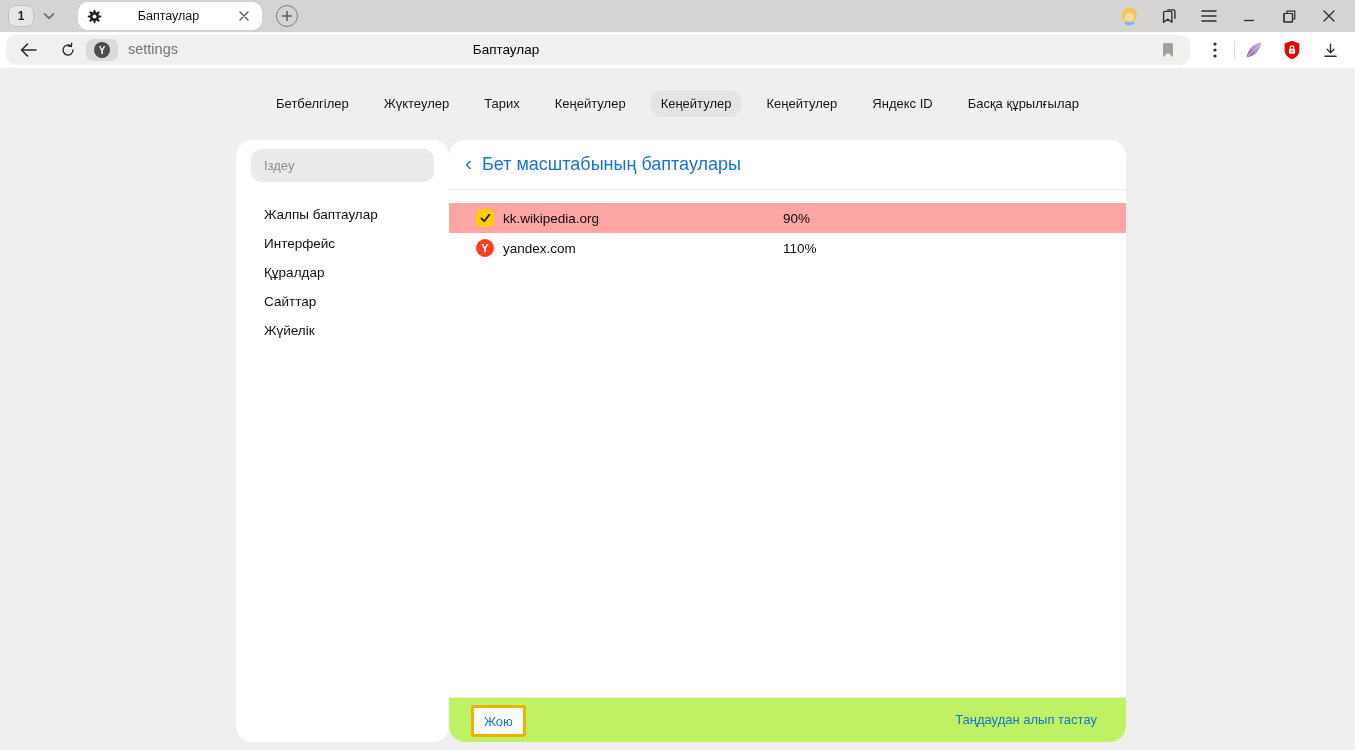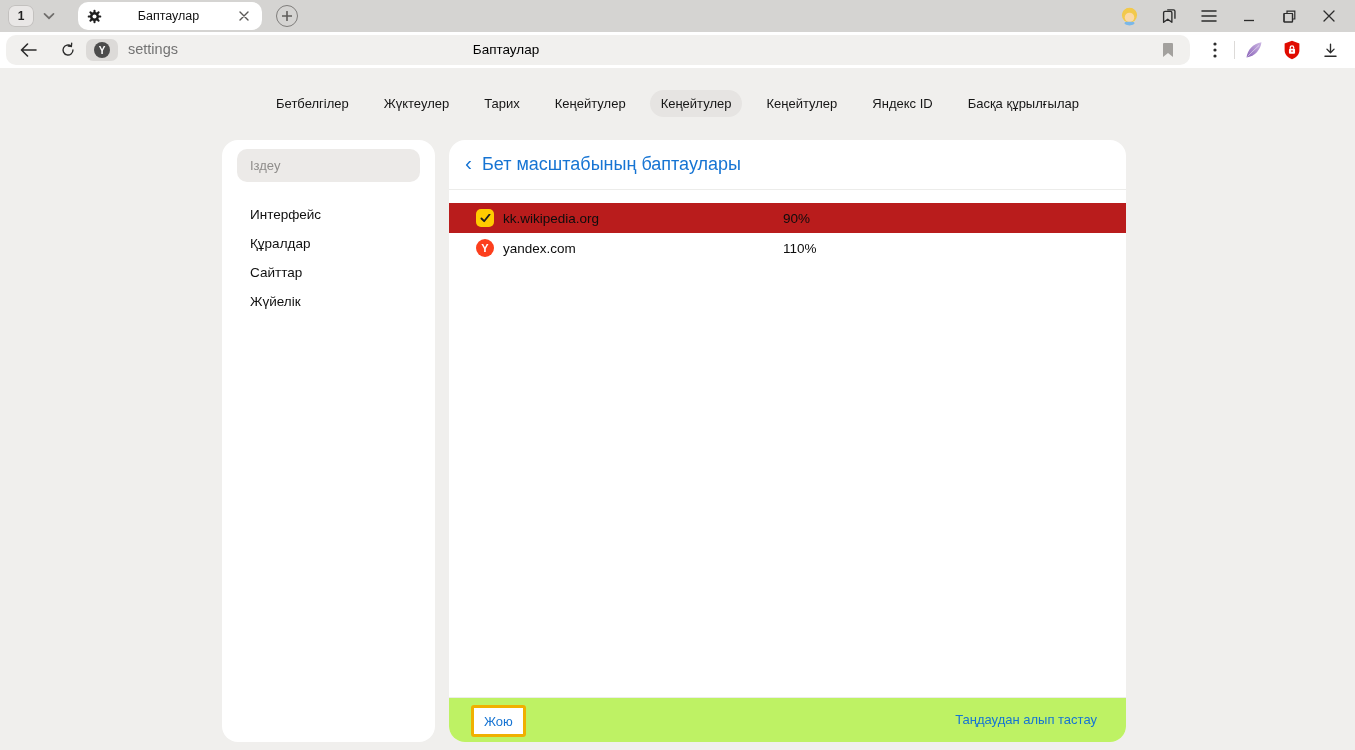--- a/index.html
+++ b/index.html
@@ -43,41 +43,41 @@
   .toolbar-right .icon-btn{ width:38px; height:28px; }
   .vdivider{ width:1px; height:18px; background:#dcdad8; }
   
   .page{ position:absolute; top:68px; left:0; right:0; bottom:0; background:#f0efed; }
   .settings-nav{ position:absolute; top:22px; left:0; right:0; display:flex;
     justify-content:center; gap:13px; }
   .nav-tab{ padding:6px 11px; font-size:13px; color:#161616; border-radius:15px;
     cursor:pointer; white-space:nowrap; }
   .nav-tab.active{ background:#e6e4e2; }
   
-  .sidebar{ position:absolute; left:222px; top:72px; width:213px; height:602px;
+  .sidebar{ position:absolute; left:236px; top:72px; width:213px; height:602px;
     background:#fff; border-radius:16px; }
   .search-input{ position:absolute; left:15px; top:9px; width:183px; height:33px;
     background:#eceae8; border:none; outline:none; border-radius:10px; padding:0 13px;
     font-size:13px; font-family:"Liberation Sans",sans-serif; color:#222; }
   .search-input::placeholder{ color:#8f8d8b; }
   .side-items{ position:absolute; top:60px; left:28px; right:8px; list-style:none; }
   .side-item{ height:29px; display:flex; align-items:center; font-size:13.5px;
     color:#0f0f0f; cursor:pointer; }
   
   .content{ position:absolute; left:449px; top:72px; width:677px; height:602px;
     background:#fff; border-radius:16px; overflow:hidden; }
   .content-header{ height:50px; border-bottom:1px solid #ececea; display:flex;
     align-items:center; padding-left:16px; }
   .back-chevron{ color:var(--accent-blue,#1674d3); font-size:21px; margin-right:10px;
     margin-top:-3px; cursor:pointer; }
   .content-title{ color:var(--accent-blue,#1674d3); font-size:18px; }
   .rows{ margin-top:13px; }
   .row{ height:30px; display:flex; align-items:center; position:relative;
     padding-left:27px; font-size:13.5px; color:#0d0d0d; cursor:pointer; }
-  .row.selected{ background:#b91c1c; }
+  .row.selected{ background:#fca5a5; }
   .site-label{ margin-left:9px; }
   .zoom-val{ position:absolute; left:334px; }
   .checkbox{ width:18px; height:18px; background:var(--checkbox-yellow,#ffcc00);
     border-radius:5px; display:flex; align-items:center; justify-content:center; cursor:pointer; }
   .favicon{ width:18px; height:18px; background:var(--yandex-red,#fc3f1d); border-radius:50%;
     color:#fff; font-size:11px; font-weight:bold; display:flex; align-items:center;
     justify-content:center; }
   .content-footer{ position:absolute; left:0; right:0; bottom:0; height:45px;
     border-top:1px solid #ececea; background:#bef264; }
   .delete-btn{ position:absolute; left:22px; top:7px; min-width:49px; height:32px;
@@ -248,20 +248,21 @@
       <span class="nav-tab">Кеңейтулер</span>
       <span class="nav-tab active">Кеңейтулер</span>
       <span class="nav-tab">Кеңейтулер</span>
       <span class="nav-tab">Яндекс ID</span>
       <span class="nav-tab">Басқа құрылғылар</span>
     </nav>
 
     <aside class="sidebar">
       <input class="search-input" type="text" placeholder="Іздеу" style="">
       <ul class="side-items">
+        <li class="side-item">Жалпы баптаулар</li>
         <li class="side-item">Интерфейс</li>
         <li class="side-item">Құралдар</li>
         <li class="side-item">Сайттар</li>
         <li class="side-item">Жүйелік</li>
       </ul>
     </aside>
 
     <main class="content">
       <div class="content-header">
         <span class="back-chevron">‹</span>

